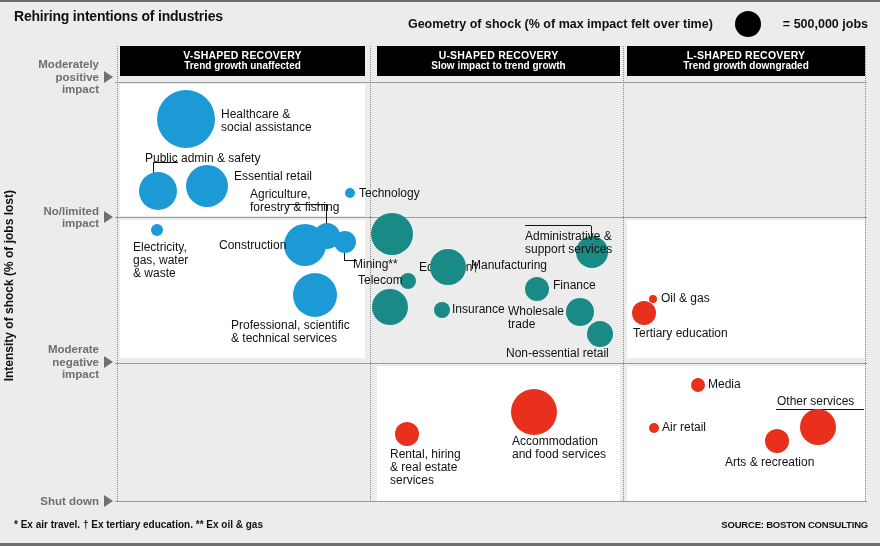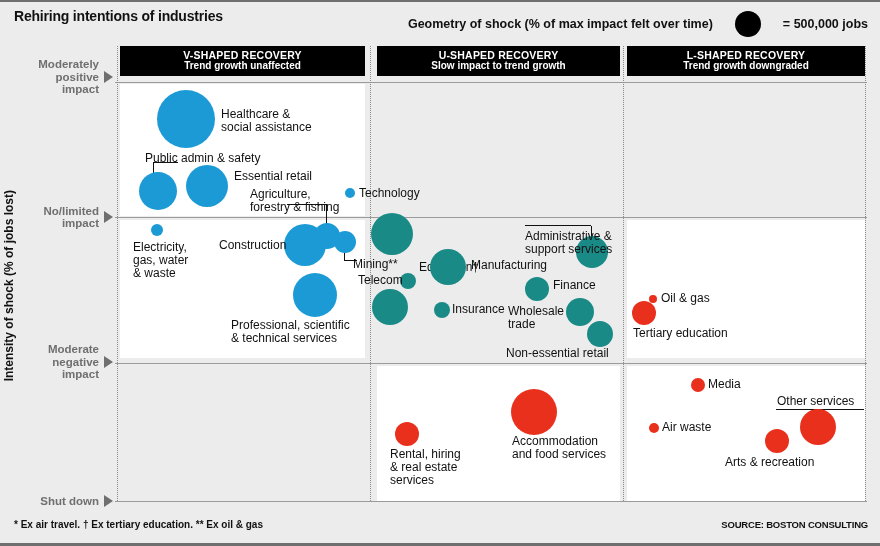--- a/index.html
+++ b/index.html
@@ -231,21 +231,21 @@
       <div class="bubble" style="left: 395px; top: 422px; width: 24px; height: 24px; background: rgb(232, 48, 28);"></div>
       <div class="blabel" style="left: 390px; top: 448px;">Rental, hiring
 &amp; real estate
 services</div>
       <div class="bubble" style="left: 511px; top: 389px; width: 46px; height: 46px; background: rgb(232, 48, 28);"></div>
       <div class="blabel" style="left: 512px; top: 435px;">Accommodation
 and food services</div>
       <div class="bubble" style="left: 691px; top: 378px; width: 14px; height: 14px; background: rgb(232, 48, 28);"></div>
       <div class="blabel" style="left: 708px; top: 378px;">Media</div>
       <div class="bubble" style="left: 649px; top: 423px; width: 10px; height: 10px; background: rgb(232, 48, 28);"></div>
-      <div class="blabel" style="left: 662px; top: 421px;">Air waste</div>
+      <div class="blabel" style="left: 662px; top: 421px;">Air retail</div>
       <div class="bubble" style="left: 800px; top: 409px; width: 36px; height: 36px; background: rgb(232, 48, 28);"></div>
       <div class="blabel" style="left: 777px; top: 395px;">Other services</div>
       <div class="bubble" style="left: 765px; top: 429px; width: 24px; height: 24px; background: rgb(232, 48, 28);"></div>
       <div class="blabel" style="left: 725px; top: 456px;">Arts &amp; recreation</div>
     </div>
 
   <div class="fnote">* Ex air travel. † Ex tertiary education. ** Ex oil &amp; gas</div>
   <div class="source">SOURCE: BOSTON CONSULTING</div>
   <div class="botline"></div>
 

